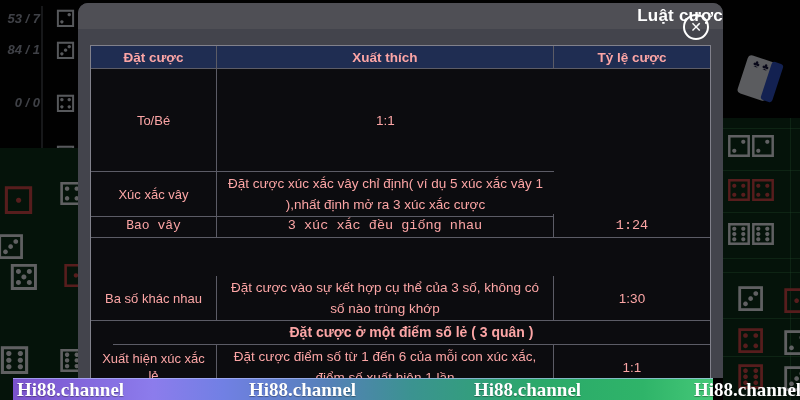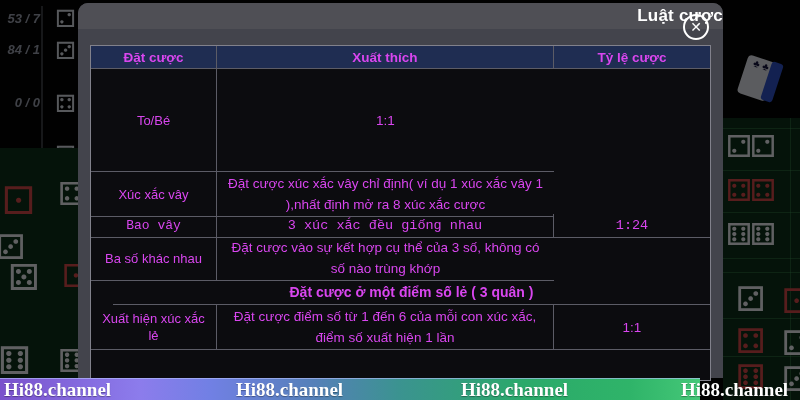--- a/index.html
+++ b/index.html
@@ -28,34 +28,34 @@
   .modal{position:absolute;left:78px;top:3px;width:645px;height:375px;z-index:3;
          background:#43444c;border-radius:10px 10px 0 0;}
   .modal-header{position:absolute;left:0;top:0;width:100%;height:26px;background:#4f4f55;
                 border-radius:10px 10px 0 0;display:flex;align-items:center;justify-content:flex-end;}
   .modal-title{font-size:17px;font-weight:bold;color:#fff;letter-spacing:.2px;}
   .close-btn{position:absolute;right:14px;top:11px;width:26px;height:26px;border:2.5px solid #fff;
              border-radius:50%;display:flex;align-items:center;justify-content:center;
              color:#fff;font-size:14px;font-weight:bold;cursor:pointer;box-sizing:border-box;}
   
   .rules-table{position:absolute;left:12px;top:42px;width:621px;height:336px;overflow:hidden;
-               background:#0c0c0f;border:1px solid #81818b;box-sizing:border-box;color:#d946ef;}
+               background:#0c0c0f;border:1px solid #81818b;box-sizing:border-box;color:#fca5a5;}
   .t-row{display:grid;grid-template-columns:126px 337px 1fr;box-sizing:border-box;}
   .t-cell{border-right:1px solid #5c5c66;border-bottom:1px solid #5c5c66;
           display:flex;align-items:center;justify-content:center;text-align:center;
           padding:1px 6px;box-sizing:border-box;font-size:13.5px;line-height:21px;}
   .t-cell:last-child{border-right:none;}
   .t-head .t-cell{background:#1f2d52;font-weight:bold;height:23px;font-size:13.5px;padding:0 4px;}
   .c-bet{font-size:13px;line-height:17px;}
-  .r0{height:103px;} .r1{height:42px;} .r2{height:22px;font-family:Liberation Mono, monospace;} .r3{height:44px;} .r4{height:43px;}
+  .r0{height:103px;} .r1{height:42px;} .r2{height:22px;font-family:Liberation Mono, monospace;} .r3{height:44px;} .r4{height:43px;margin-top:40px;}
   .r5{height:44px;}
   .t-section{height:25px;display:flex;align-items:center;justify-content:center;
              border-bottom:1px solid #5c5c66;font-weight:bold;font-size:14px;margin-left:22px;}
   
-  .footer{position:absolute;left:0;top:378px;width:700px;height:22px;z-index:5;
+  .footer{position:absolute;left:13px;top:378px;width:700px;height:22px;z-index:5;
           border-top:1px solid rgba(185,195,255,.6);box-sizing:border-box;
           background:linear-gradient(90deg,#7a52cc 0%,#8c7cec 20%,#7180e4 30%,#5580b8 45%,
                      #3b9390 57%,#2ba96a 75%,#2fb469 90%,#45c878 100%);}
   .wm{position:absolute;top:0;height:22px;line-height:21px;color:#fff;
       font-family:"Liberation Serif","DejaVu Serif",serif;font-weight:bold;font-size:19px;
       text-shadow:0 1px 1px rgba(0,0,0,.35);}
   .wm0{left:4px;} .wm1{left:236px;} .wm2{left:461px;} .wm3{left:681px;}
 </style>
 </head>
 <body>
@@ -127,30 +127,31 @@
         <div class="t-cell">Xuất thích</div>
         <div class="t-cell">Tỷ lệ cược</div>
       </div>
 
       <div class="t-row r0">
         <div class="t-cell c-bet">To/Bé</div>
         <div class="t-cell">1:1</div>
       </div>
       <div class="t-row r1">
         <div class="t-cell c-bet">Xúc xắc vây</div>
-        <div class="t-cell">Đặt cược xúc xắc vây chỉ định( ví dụ 1 xúc xắc vây 1 ),nhất định mở ra 8 xúc xắc cược</div>
+        <div class="t-cell">Đặt cược xúc xắc vây chỉ định( ví dụ 5 xúc xắc vây 1 ),nhất định mở ra 3 xúc xắc cược</div>
       </div>
       <div class="t-row r2">
         <div class="t-cell c-bet">Bao vây</div>
         <div class="t-cell">3 xúc xắc đều giống nhau</div>
         <div class="t-cell">1:24</div>
       </div>
       <div class="t-row r4">
         <div class="t-cell c-bet">Ba số khác nhau</div>
         <div class="t-cell">Đặt cược vào sự kết hợp cụ thể của 3 số, không có số nào trùng khớp</div>
+        <div class="t-cell">1:30</div>
       </div>
 
       <div class="t-section">Đặt cược ở một điểm số lẻ ( 3 quân )</div>
 
       <div class="t-row r5">
         <div class="t-cell c-bet">Xuất hiện xúc xắc lẻ</div>
         <div class="t-cell">Đặt cược điểm số từ 1 đến 6 của mỗi con xúc xắc, điểm số xuất hiện 1 lần</div>
         <div class="t-cell">1:1</div>
       </div>
     </div>

